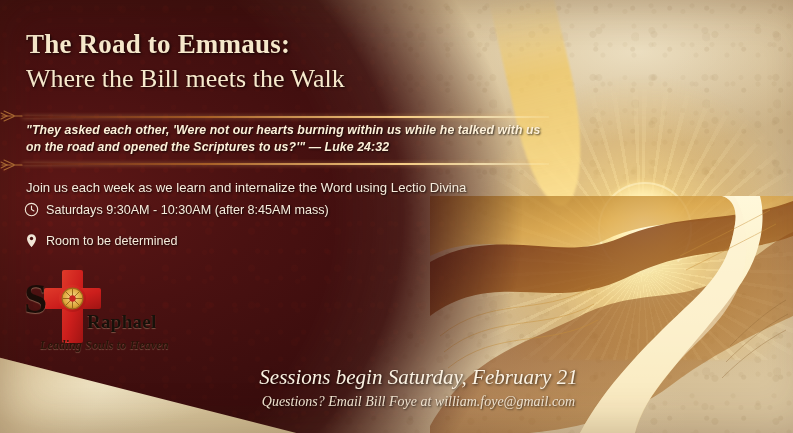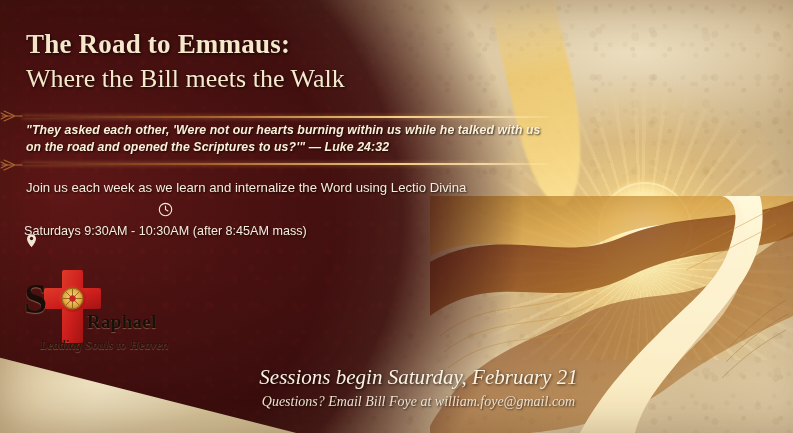--- a/index.html
+++ b/index.html
@@ -134,21 +134,21 @@
 
   .lead{
     position:absolute;left:26px;top:180px;width:520px;
     font-size:13.2px;color:#f6ecdc;text-shadow:1px 1px 2px rgba(0,0,0,.7);
   }
 
   .detail{
     position:absolute;left:24px;display:flex;align-items:center;gap:7px;
     font-size:12.6px;color:#f6ecdc;text-shadow:1px 1px 2px rgba(0,0,0,.7);
   }
-  .detail.time{top:202px;flex-direction:column;}
+  .detail.time{top:202px;}
   .detail.place{top:233px;}
   .detail svg{flex:0 0 auto;display:block;}
 
   
   .logo{position:absolute;left:22px;top:268px;width:150px;height:92px;}
   .logo .sLetter{
     position:absolute;left:2px;top:10px;font-family:"Liberation Serif",serif;
     font-size:42px;font-weight:700;color:#1a0d08;line-height:1;
     text-shadow:0 1px 1px rgba(255,235,190,.35);
   }
@@ -281,20 +281,21 @@
         <path d="M8,4.2 L8,8 L10.6,9.6" fill="none" stroke="#f6ecdc" stroke-width="1.2" stroke-linecap="round"></path>
       </svg>
       <span>Saturdays 9:30AM - 10:30AM (after 8:45AM mass)</span>
     </div>
 
     <div class="detail place">
       <svg width="15" height="15" viewBox="0 0 16 16">
         <path d="M8,1.2 C5.3,1.2 3.2,3.3 3.2,6 C3.2,9.6 8,15 8,15 C8,15 12.8,9.6 12.8,6 C12.8,3.3 10.7,1.2 8,1.2 Z" fill="#f6ecdc"></path>
         <circle cx="8" cy="5.9" r="1.8" fill="#4a1111"></circle>
       </svg>
+      <span>Room to be determined</span>
     </div>
 
     <div class="logo">
       <svg width="150" height="92" viewBox="0 0 150 92" style="position:absolute;left:0;top:0;">
         <defs>
           <linearGradient id="gCross" x1="0" y1="0" x2="1" y2="1">
             <stop offset="0%" stop-color="#e03a2a"></stop>
             <stop offset="55%" stop-color="#cc1e1c"></stop>
             <stop offset="100%" stop-color="#a01413"></stop>
           </linearGradient>

